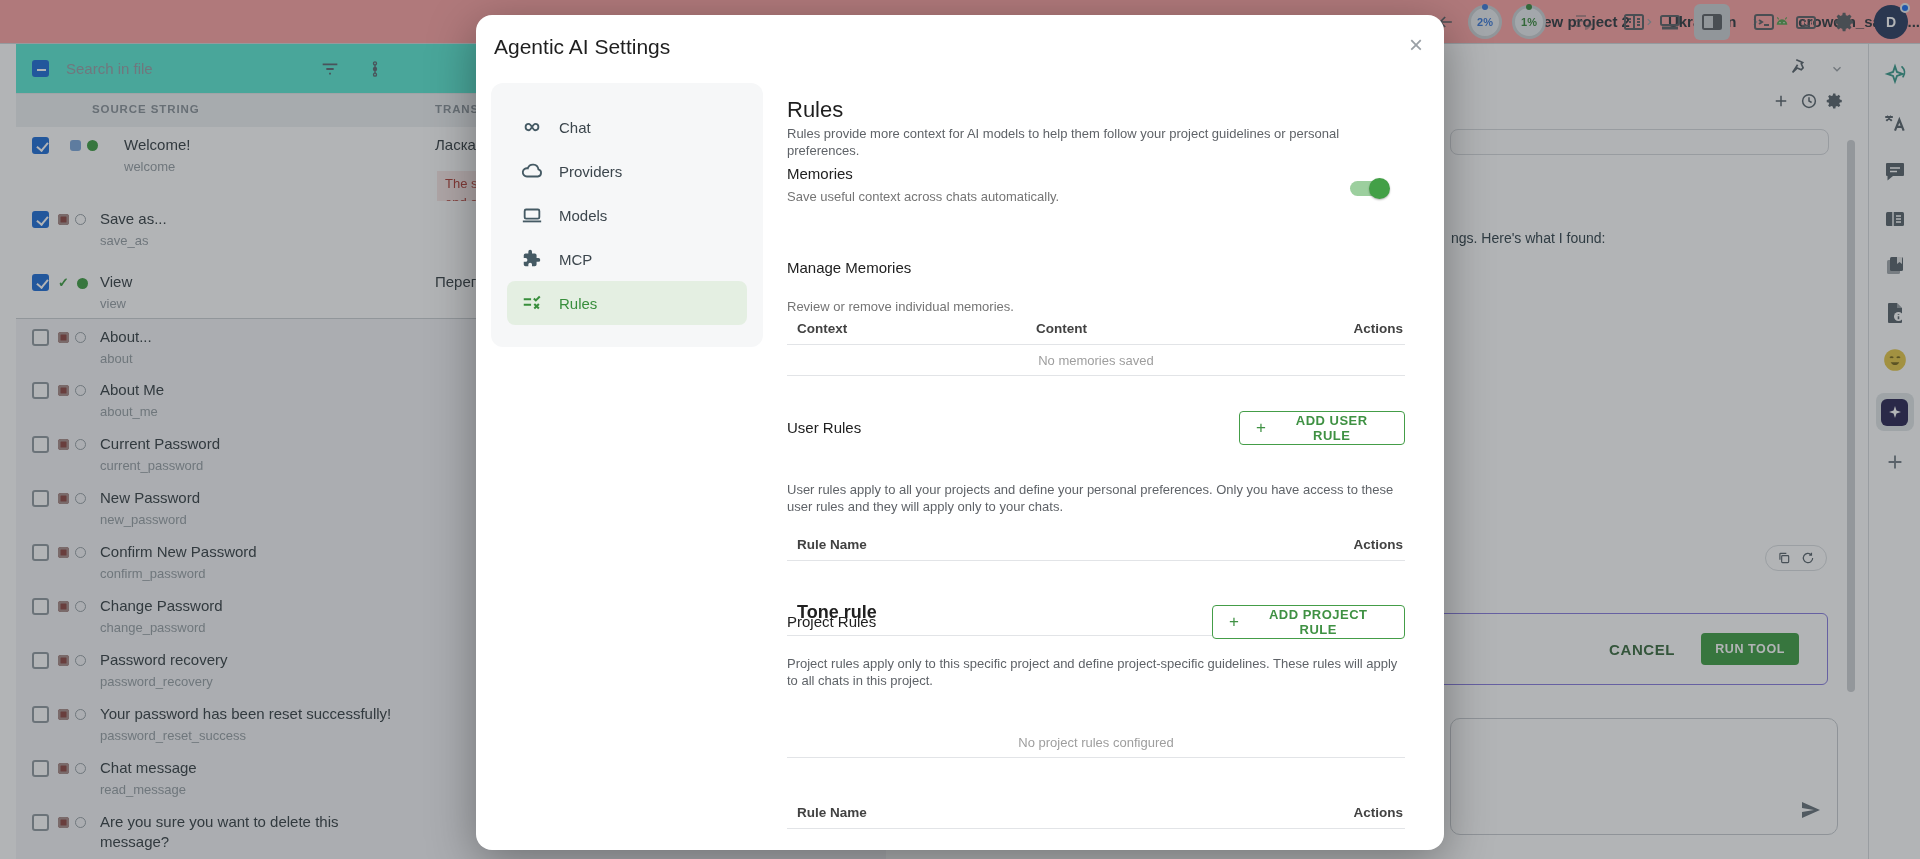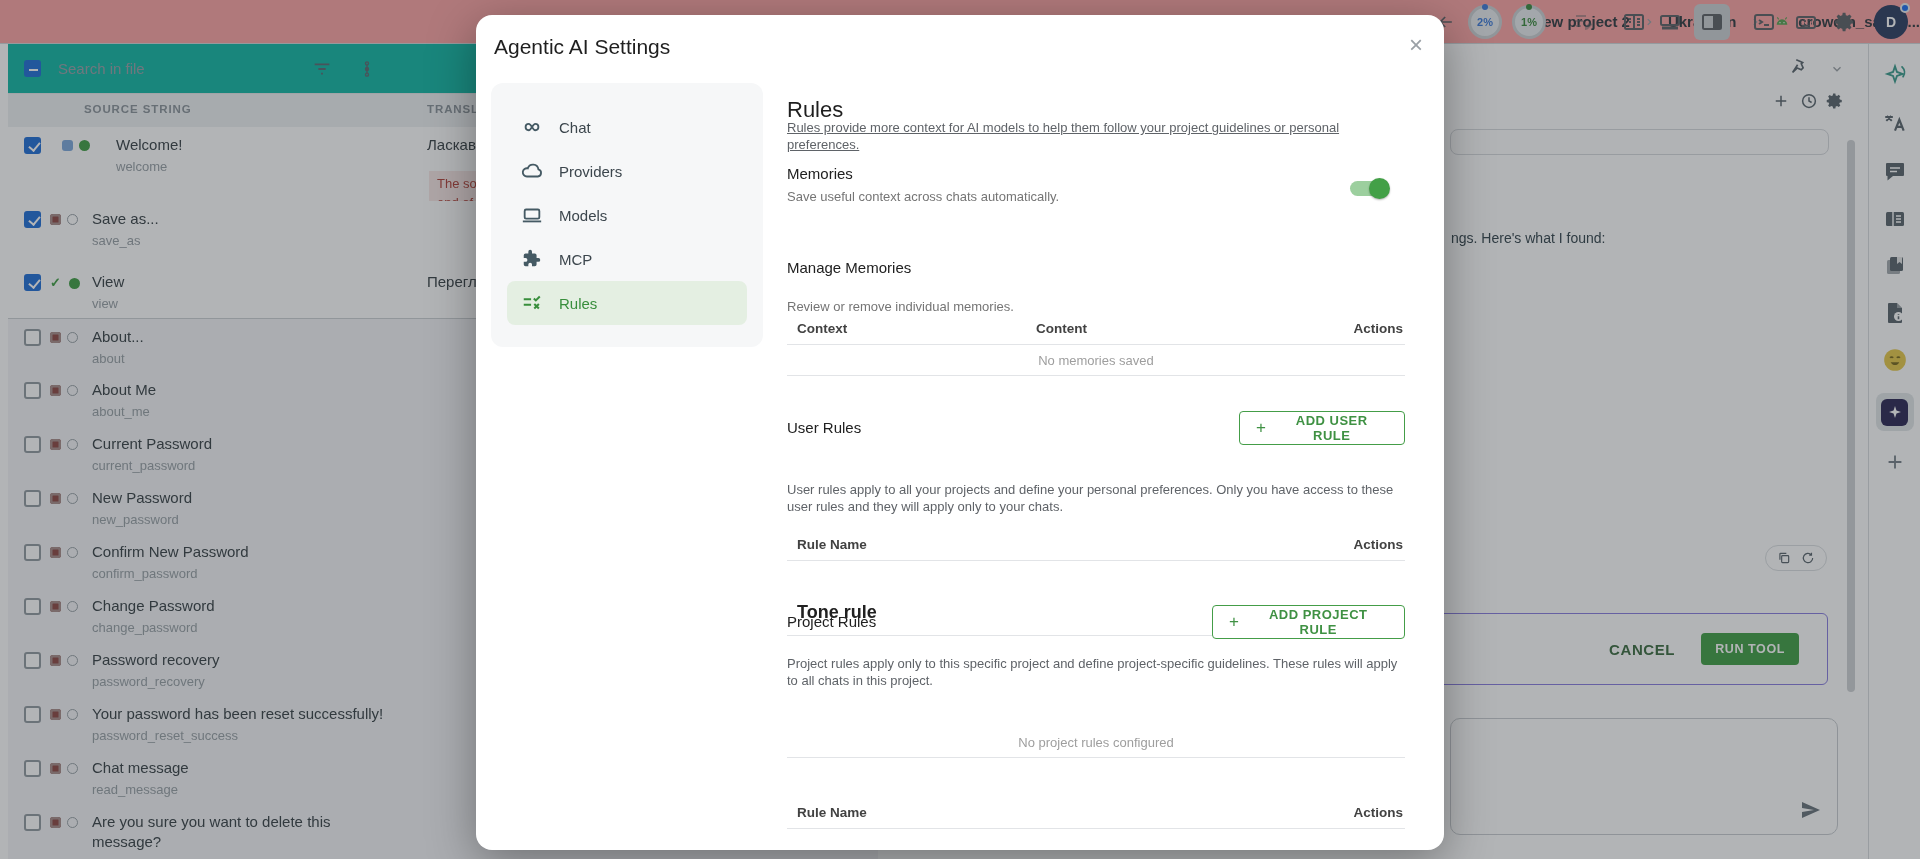--- a/index.html
+++ b/index.html
@@ -25,21 +25,21 @@
   .ring-blue { color:#3f7bd9; } .ring-blue .ring-dot { background:#3f7bd9; }
   .ring-green { color:#3d8b40; } .ring-green .ring-dot { background:#3d8b40; }
   .tb-ico { color:#5f6368; display:flex; align-items:center; justify-content:center; }
   .view-active { background:#ccd1d5; border-radius:6px; width:36px; height:36px; }
   .avatar { width:34px; height:34px; border-radius:50%; background:#2f3f63; color:#fff; font-size:14px; font-weight:bold;
             display:flex; align-items:center; justify-content:center; position:relative; }
   .avatar .notif { position:absolute; top:-2px; right:-2px; width:10px; height:10px; border-radius:50%;
                    background:#1f6ff0; border:2px solid #e9ecee; }
 
   
-  .left-panel { position:absolute; left:8px; top:44px; width:870px; height:815px; background:#14b8a6; overflow:hidden; z-index:1; }
+  .left-panel { position:absolute; left:16px; top:44px; width:870px; height:815px; background:#5eead4; overflow:hidden; z-index:1; }
   .search-row { height:50px; display:flex; align-items:center; border-bottom:1px solid #e4e7e9; padding-left:16px; }
   .cb { width:17px; height:17px; border:2px solid #939ba2; border-radius:3px; background:#fff; flex:0 0 auto; position:relative; }
   .cb.on { background:#2370d8; border-color:#2370d8; }
   .cb.on::after { content:""; position:absolute; left:4.5px; top:1px; width:5px; height:9px;
                   border:solid #fff; border-width:0 2px 2px 0; transform:rotate(40deg); }
   .cb.ind::after { content:""; position:absolute; left:3px; top:6.5px; width:9px; height:2.5px; background:#fff; border:none; transform:none; }
   .search-input { border:none; outline:none; background:transparent; font-size:15px; color:#3b4449; margin-left:17px; width:200px; }
   .search-input::placeholder { color:#9aa2a9; }
   .filter-ic { position:absolute; left:303px; color:#5f6b73; }
   .kebab-ic { position:absolute; left:350px; color:#5f6b73; }
@@ -561,21 +561,21 @@
             <path d="M14 7l2.2 2.2L20.5 5"></path>
             <path d="M14.5 13l5 5M19.5 13l-5 5"></path>
           </svg>
         </span>
         <span>Rules</span>
       </div>
     </nav>
 
   <div class="m-content">
     <div class="mc h1" style="top:82px;">Rules</div>
-    <div class="mc p" style="top:104px;text-decoration:underline;">Rules provide more context for AI models to help them follow your project guidelines or personal preferences.</div>
+    <div class="mc p" style="top:110px;">Rules provide more context for AI models to help them follow your project guidelines or personal preferences.</div>
 
     <div class="mc h2" style="top:150px;">Memories</div>
     <div class="mc pm" style="top:174px;">Save useful context across chats automatically.</div>
     <div class="toggle" style="left:563px;top:166px;">
       <span class="knob"></span>
     </div>
 
     <div class="mc h2r" style="top:244px;">Manage Memories</div>
     <div class="mc pm" style="top:284px;">Review or remove individual memories.</div>
     <div class="mc thead" style="top:302px;">

